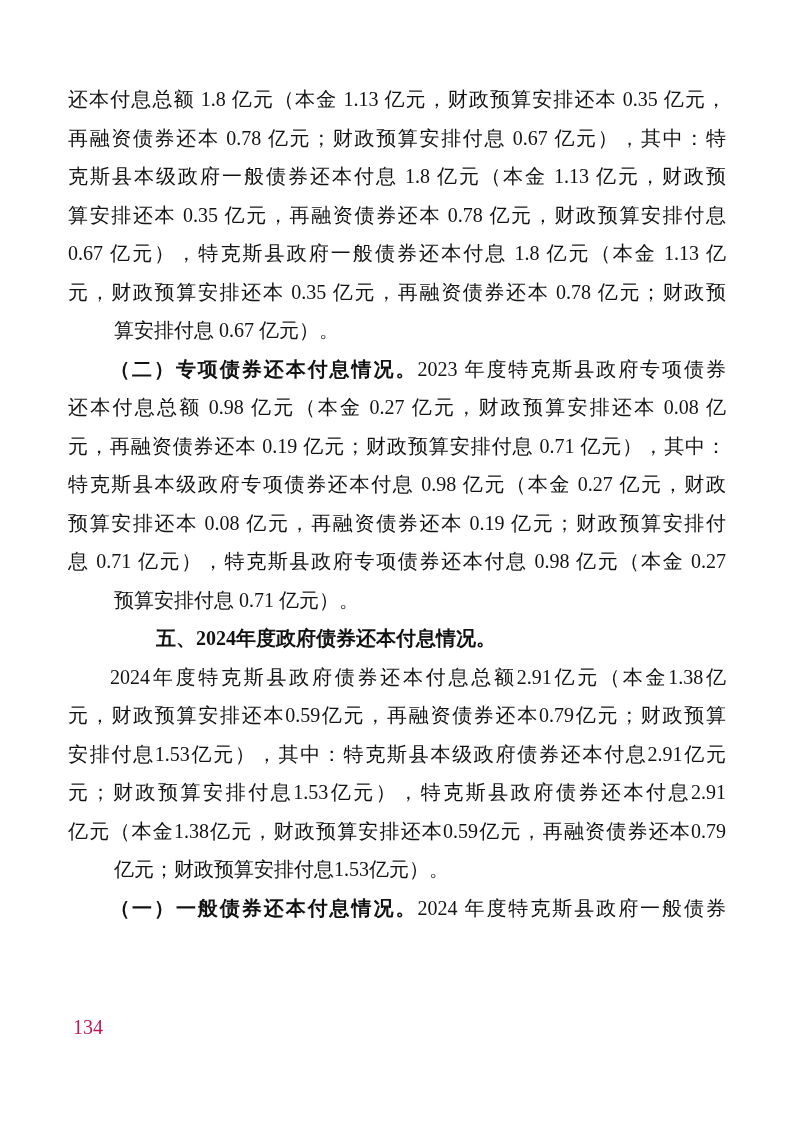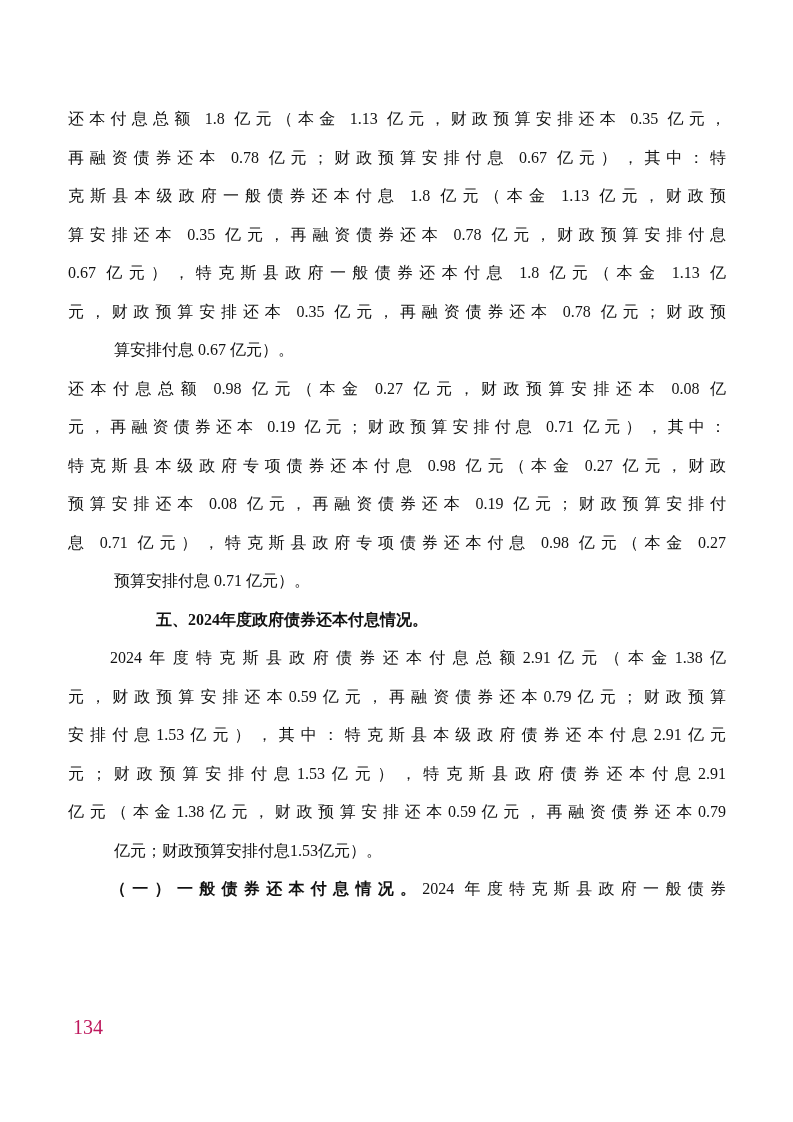--- a/index.html
+++ b/index.html
@@ -12,23 +12,23 @@
     width: 793px;
     height: 1122px;
     background: #ffffff;
     color: #121212;
     font-family: "Liberation Serif", "DejaVu Serif", serif;
     overflow: hidden;
   }
   .text-body {
     position: absolute;
     left: 68px;
-    top: 100px;
+    top: 80px;
     width: 658px;
-    font-size: 16px;
+    font-size: 20px;
     line-height: 38.5px;
   }
   .line {
     text-align: justify;
     text-align-last: justify;
   }
   .line.nofill {
     text-align: left;
     text-align-last: left;
     margin-left: 46px;
@@ -53,20 +53,21 @@
 
 <div class="page">
   <div class="text-body" id="text-body">
       <div class="line"><span>还本付息总额 1.8 亿元（本金 1.13 亿元，财政预算安排还本 0.35 亿元，</span></div>
       <div class="line"><span>再融资债券还本 0.78 亿元；财政预算安排付息 0.67 亿元），其中：特</span></div>
       <div class="line"><span>克斯县本级政府一般债券还本付息 1.8 亿元（本金 1.13 亿元，财政预</span></div>
       <div class="line"><span>算安排还本 0.35 亿元，再融资债券还本 0.78 亿元，财政预算安排付息</span></div>
       <div class="line"><span>0.67 亿元），特克斯县政府一般债券还本付息 1.8 亿元（本金 1.13 亿</span></div>
       <div class="line"><span>元，财政预算安排还本 0.35 亿元，再融资债券还本 0.78 亿元；财政预</span></div>
       <div class="line nofill"><span>算安排付息 0.67 亿元）。</span></div>
+      <div class="line indent"><span class="run-bold">（二）专项债券还本付息情况。</span><span>2023 年度特克斯县政府专项债券</span></div>
       <div class="line"><span>还本付息总额 0.98 亿元（本金 0.27 亿元，财政预算安排还本 0.08 亿</span></div>
       <div class="line"><span>元，再融资债券还本 0.19 亿元；财政预算安排付息 0.71 亿元），其中：</span></div>
       <div class="line"><span>特克斯县本级政府专项债券还本付息 0.98 亿元（本金 0.27 亿元，财政</span></div>
       <div class="line"><span>预算安排还本 0.08 亿元，再融资债券还本 0.19 亿元；财政预算安排付</span></div>
       <div class="line"><span>息 0.71 亿元），特克斯县政府专项债券还本付息 0.98 亿元（本金 0.27</span></div>
       <div class="line nofill"><span>预算安排付息 0.71 亿元）。</span></div>
       <div class="line nofill indent"><span class="run-bold">五、2024年度政府债券还本付息情况。</span></div>
       <div class="line indent"><span>2024年度特克斯县政府债券还本付息总额2.91亿元（本金1.38亿</span></div>
       <div class="line"><span>元，财政预算安排还本0.59亿元，再融资债券还本0.79亿元；财政预算</span></div>
       <div class="line"><span>安排付息1.53亿元），其中：特克斯县本级政府债券还本付息2.91亿元</span></div>

